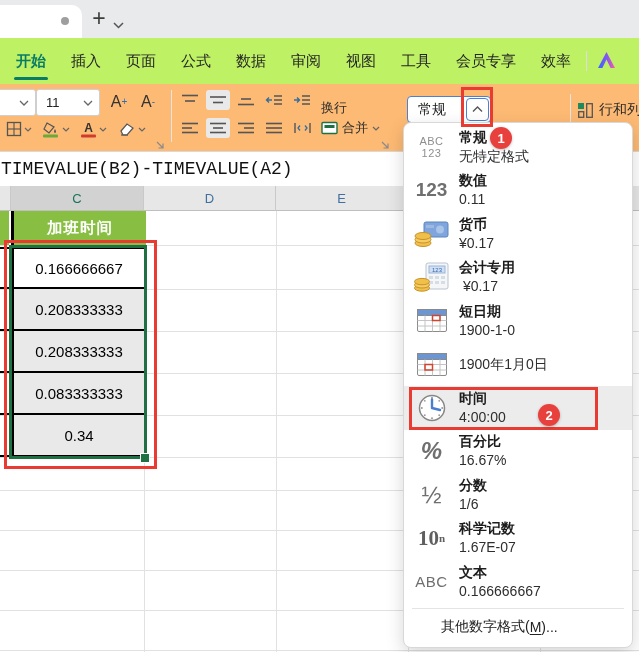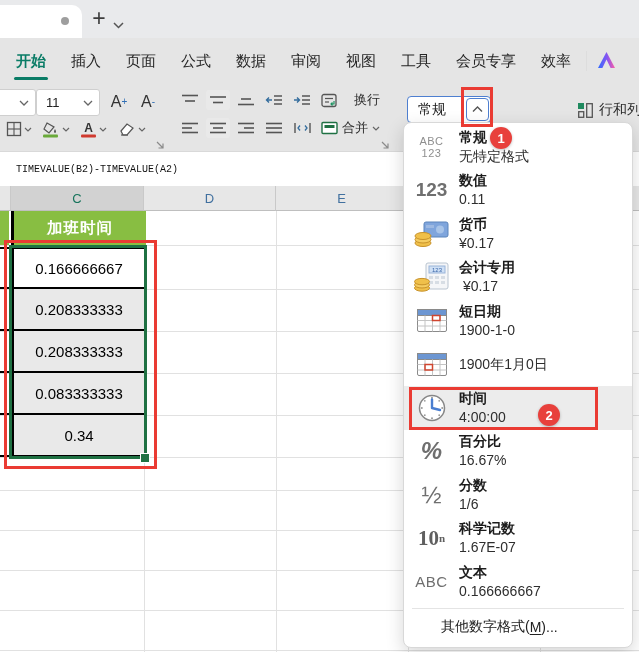--- a/index.html
+++ b/index.html
@@ -8,30 +8,30 @@
   .abs{position:absolute;}
 
   
   #tabbar{left:0;top:0;width:639px;height:38px;background:#e9eaec;}
   .doc-tab{left:-22px;top:5px;width:104px;height:33px;background:#fff;border-radius:10px 10px 0 0;}
   .tab-dot{left:61px;top:17px;width:8px;height:8px;border-radius:50%;background:#9e9e9e;}
   .tab-plus{left:86px;top:3px;width:26px;height:30px;font-size:23px;color:#3c3c3c;text-align:center;line-height:30px;font-weight:400;}
   .tab-chevron{left:113px;top:15px;}
 
   
-  #ribbon{left:0;top:38px;width:639px;height:46px;background:#e5e5e5;border-bottom:1px solid #e8e8e8;}
+  #ribbon{left:0;top:38px;width:639px;height:46px;background:#bef264;border-bottom:1px solid #e8e8e8;}
   .rtabs{left:16px;top:0;height:46px;display:flex;align-items:center;gap:25px;}
   .rtab{font-size:15px;color:#262626;position:relative;white-space:nowrap;cursor:default;}
   .rtab.active{color:#0a7c66;font-weight:700;}
   .rtab.active::after{content:"";position:absolute;left:50%;transform:translateX(-50%);bottom:-9px;width:34px;height:3px;border-radius:2px;background:#0a7c66;}
   .ribbon-div{left:586px;top:13px;width:1px;height:20px;background:#ddd;}
   .logo{left:596px;top:12px;}
 
   
-  #toolbar{left:0;top:84px;width:639px;height:67px;background:#e5e5e5;border-bottom:1px solid #d9d9d9;}
+  #toolbar{left:0;top:84px;width:639px;height:67px;background:#fdba74;border-bottom:1px solid #d9d9d9;}
   .combo{background:#fff;border:1px solid #cfcfcf;border-radius:3px;height:25px;display:flex;align-items:center;}
   .combo .cval{font-size:13px;color:#222;padding-left:9px;flex:1;}
   .fontname{left:-40px;top:5px;width:74px;}
   .fontsize{left:36px;top:5px;width:62px;}
   .toolbtn{display:flex;align-items:center;justify-content:center;border-radius:3px;color:#333;}
   .a-plus{left:106px;top:5px;width:26px;height:25px;font-size:16px;}
   .a-minus{left:135px;top:5px;width:26px;height:25px;font-size:16px;}
   .a-plus sup,.a-minus sup{font-size:10px;color:#2f6eb5;}
   .a-minus sup{color:#2f6eb5;}
   .r2btn{top:33px;height:24px;display:flex;align-items:center;gap:2px;}
@@ -43,21 +43,21 @@
 
   
   .numfmt-combo{left:407px;top:12px;width:84px;height:27px;border:1.5px solid #4e7fd0;border-radius:4px;background:#fff;display:flex;align-items:center;box-sizing:border-box;}
   .numfmt-combo .cval{font-size:14px;color:#1c1c1c;padding-left:10px;}
   .numfmt-open{left:466px;top:14px;width:23px;height:23px;border:1.5px solid #4e7fd0;border-radius:4px;background:#fff;box-sizing:border-box;display:flex;align-items:center;justify-content:center;}
   .convert-btn{left:497px;top:13px;height:26px;display:flex;align-items:center;gap:5px;}
   .rowcol-btn{left:577px;top:13px;height:26px;display:flex;align-items:center;gap:5px;}
 
   
   #formulabar{left:0;top:152px;width:639px;height:34px;background:#fff;border-bottom:1px solid #d6d6d6;display:flex;align-items:center;}
-  .formula-text{font-family:"Liberation Mono","DejaVu Sans Mono",monospace;font-size:10px;color:#111;margin-left:16px;white-space:pre;}
+  .formula-text{font-family:"Liberation Mono","DejaVu Sans Mono",monospace;font-size:18px;color:#111;margin-left:1px;white-space:pre;}
 
   
   #sheet{left:0;top:186px;width:639px;height:466px;background:#fff;}
   .colhead{top:0;height:25px;box-sizing:border-box;border-right:1px solid #c9c9c9;border-bottom:1px solid #bfbfbf;background:#e7e7e7;font-size:13px;display:flex;align-items:center;justify-content:center;color:#41709f;}
   .colhead.sel{background:#d2d2d2;color:#17745c;font-weight:400;}
   .gridh{height:1px;background:#e1e1e1;left:0;width:639px;}
   .gridv{width:1px;background:#e1e1e1;top:25px;height:441px;}
 
   .greenrow{top:25px;height:34px;background:#88be42;}
   .hdrcell{left:11px;top:25px;width:135px;height:34px;background:#88be42;border-left:3px solid #000;box-sizing:border-box;color:#fff;font-weight:700;font-size:15.5px;display:flex;align-items:center;justify-content:center;letter-spacing:1px;}
@@ -233,21 +233,21 @@
           </svg>
       </div>
       <div class="alignbtn">
         <svg width="19" height="14">
             <path d="M1,7 L6.5,7 M4,4.5 L6.5,7 L4,9.5" fill="none" stroke="#356e9e" stroke-width="1.4"></path>
             <line x1="9" y1="3" x2="17" y2="3" stroke="#555" stroke-width="1.5"></line>
             <line x1="9" y1="7" x2="17" y2="7" stroke="#555" stroke-width="1.5"></line>
             <line x1="9" y1="11" x2="17" y2="11" stroke="#555" stroke-width="1.5"></line>
           </svg>
       </div>
-      <div class="alignbtn" style="width:auto;padding:0 3px;gap:16px;">
+      <div class="alignbtn" style="width:auto;padding:0 3px;gap:16px;flex-direction:column;">
         <svg width="17" height="15">
             <rect x="1" y="1.5" width="14" height="12" rx="2" fill="none" stroke="#555" stroke-width="1.3"></rect>
             <line x1="4" y1="5.5" x2="12" y2="5.5" stroke="#555" stroke-width="1.2"></line>
             <line x1="4" y1="9" x2="8" y2="9" stroke="#555" stroke-width="1.2"></line>
             <path d="M13,8 v3 h-3 M11.5,9.5 L10,11 L11.5,12.5" fill="none" stroke="#1f9361" stroke-width="1.2"></path>
           </svg>
         <span class="icon-lbl">换行</span>
       </div>
     </div>
 

